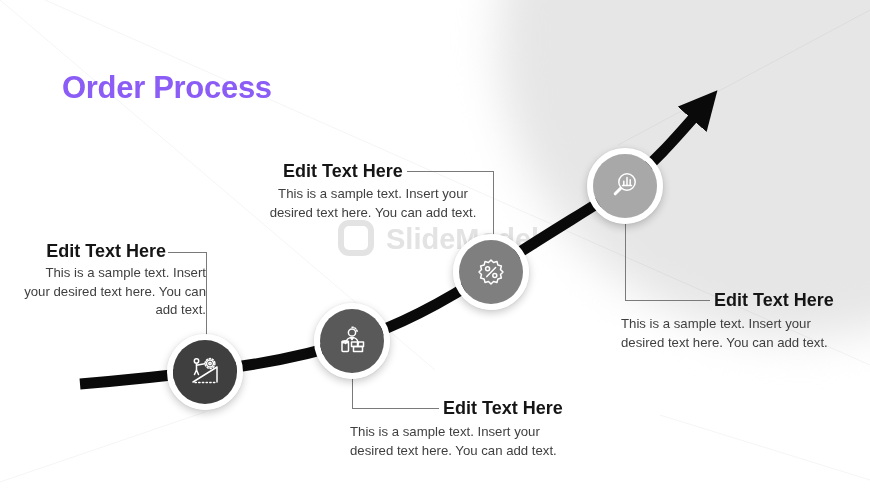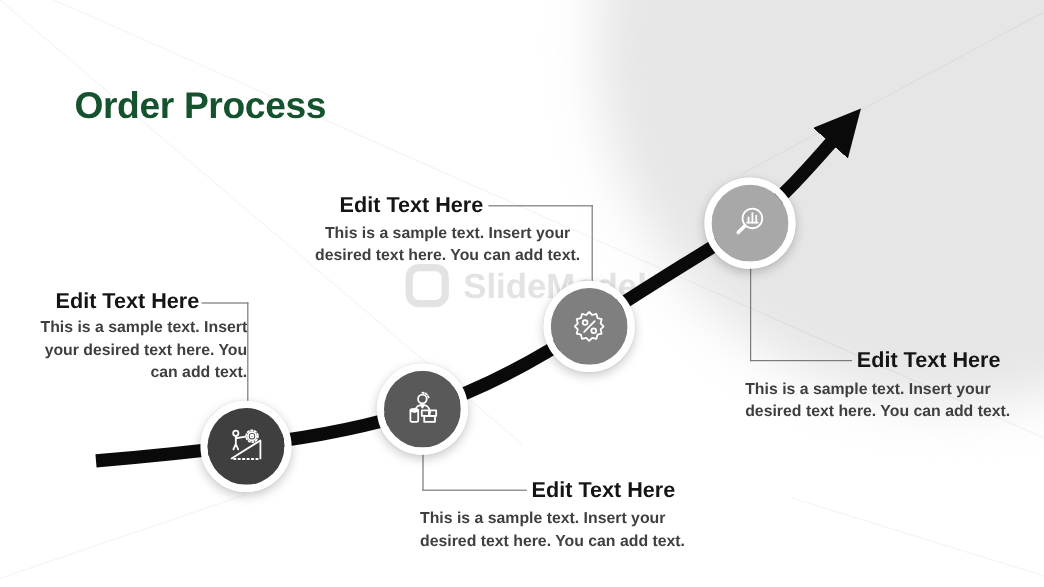--- a/index.html
+++ b/index.html
@@ -16,39 +16,39 @@
   
   .watermark{
     position:absolute;left:338px;top:220px;display:flex;align-items:flex-end;
     gap:12px;z-index:3;user-select:none;
   }
   .wm-logo{width:24px;height:24px;border:6px solid #e3e3e3;border-radius:11px;}
   .wm-text{font-size:29px;font-weight:700;color:#e3e3e3;letter-spacing:0;}
   
   .title{
     position:absolute;left:62px;top:70px;font-size:31px;font-weight:700;
-    color:#14532d;letter-spacing:-0.3px;z-index:5;
+    color:#8b5cf6;letter-spacing:-0.3px;z-index:5;
   }
   
   .curve-svg{position:absolute;left:0;top:0;z-index:4;}
   
   .conn{position:absolute;z-index:4;}
   .conn.tr{border-top:1px solid #7a7a7a;border-right:1px solid #7a7a7a;}
   .conn.lb{border-left:1px solid #7a7a7a;border-bottom:1px solid #7a7a7a;}
   .c1{left:168px;top:252px;width:38px;height:84px;}
   .c3{left:407px;top:171px;width:86px;height:66px;}
   .c2{left:352px;top:377px;width:86px;height:31px;}
   .c4{left:625px;top:222px;width:84px;height:78px;}
   
   .heading{
     position:absolute;font-size:18px;font-weight:700;color:#151515;
     line-height:19px;z-index:5;white-space:nowrap;
   }
   .body-text{
-    position:absolute;font-size:13.2px;line-height:18.5px;color:#3f3f3f;z-index:5;font-weight:bold;
+    position:absolute;font-size:13.2px;line-height:18.5px;color:#3f3f3f;z-index:5;
   }
   .h1{left:20px;top:242px;width:146px;text-align:right;}
   .b1{left:20px;top:264px;width:186px;text-align:right;}
   .h3{left:283px;top:162px;}
   .b3{left:260px;top:185px;width:226px;text-align:center;}
   .h2{left:443px;top:399px;}
   .b2{left:350px;top:423px;width:224px;text-align:left;}
   .h4{left:714px;top:291px;}
   .b4{left:621px;top:315px;width:232px;text-align:left;}
   

